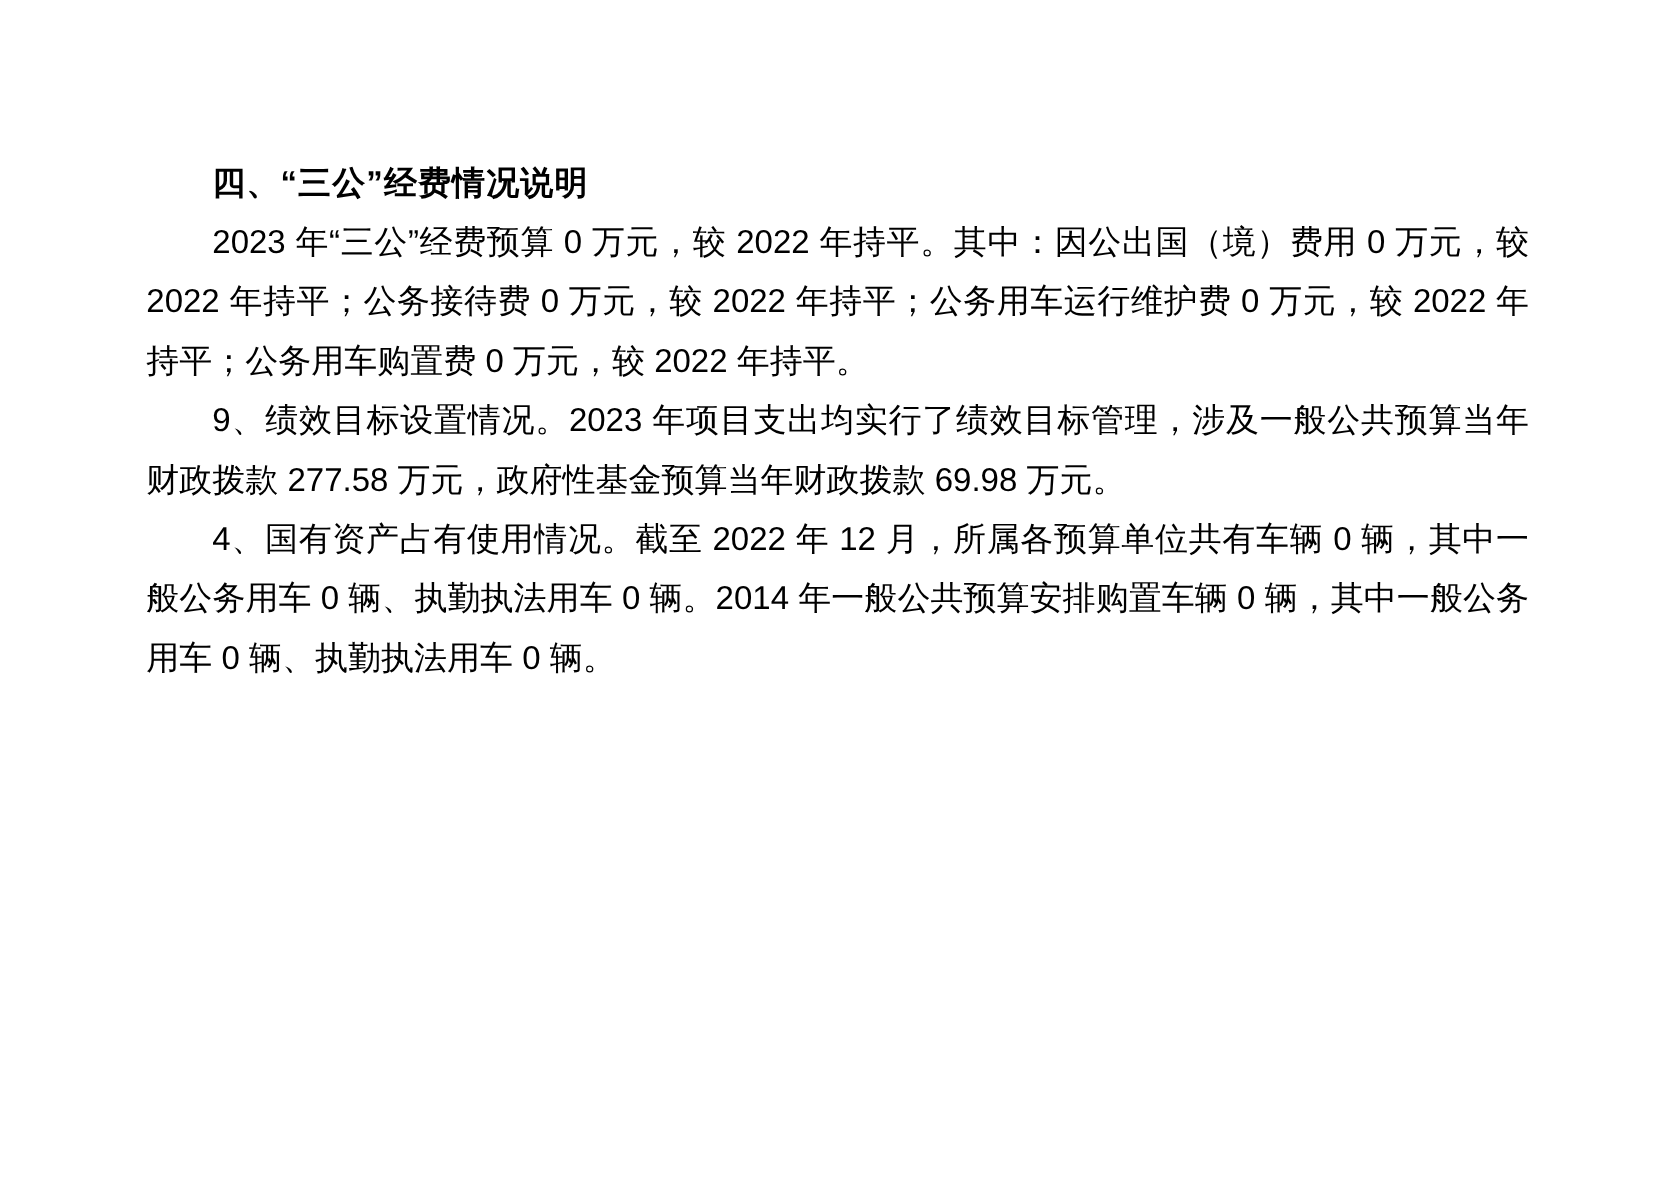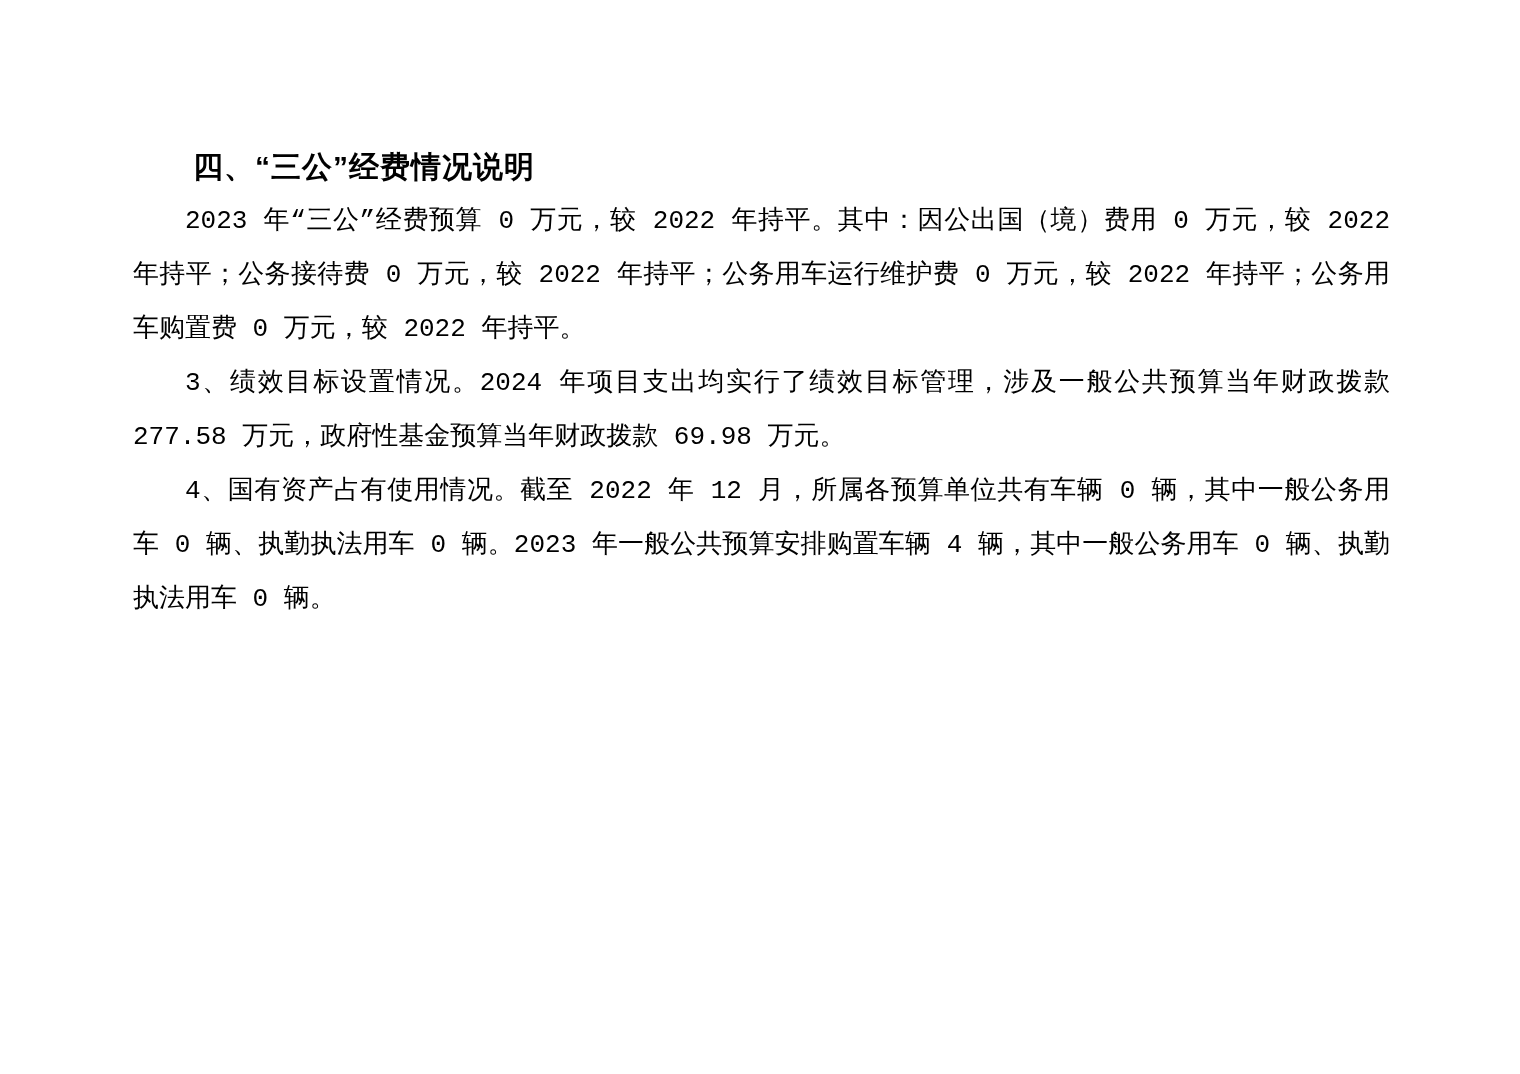--- a/index.html
+++ b/index.html
@@ -24,22 +24,22 @@
   .heading {
     font-family: "Liberation Sans", "DejaVu Sans", sans-serif;
     font-weight: bold;
     font-size: 30px;
     line-height: 54px;
     margin: 0;
     text-indent: 2em;
     letter-spacing: 1px;
   }
   .body-para {
-    font-family: Liberation Mono, monospace;
-    font-size: 26px;
+    font-family: Liberation Sans, sans-serif;
+    font-size: 30px;
     line-height: 54px;
     margin: 0;
     text-align: justify;
     text-indent: 2em;
   }
   .footer {
     position: absolute;
     left: 133px;
     top: 960px;
     width: 1257px;
@@ -50,17 +50,17 @@
     word-spacing: 8px;
   }
 </style>
 </head>
 <body>
 
 <div class="page">
   <div class="content">
     <h2 class="heading">四、“三公”经费情况说明</h2>
     <p class="body-para">2023 年“三公”经费预算 0 万元，较 2022 年持平。其中：因公出国（境）费用 0 万元，较 2022 年持平；公务接待费 0 万元，较 2022 年持平；公务用车运行维护费 0 万元，较 2022 年持平；公务用车购置费 0 万元，较 2022 年持平。</p>
-    <p class="body-para">3、绩效目标设置情况。2024 年项目支出均实行了绩效目标管理，涉及一般公共预算当年财政拨款 277.58 万元，政府性基金预算当年财政拨款 69.98 万元。</p>
-    <p class="body-para">4、国有资产占有使用情况。截至 2022 年 12 月，所属各预算单位共有车辆 0 辆，其中一般公务用车 0 辆、执勤执法用车 0 辆。2023 年一般公共预算安排购置车辆 4 辆，其中一般公务用车 0 辆、执勤执法用车 0 辆。</p>
+    <p class="body-para">9、绩效目标设置情况。2023 年项目支出均实行了绩效目标管理，涉及一般公共预算当年财政拨款 277.58 万元，政府性基金预算当年财政拨款 69.98 万元。</p>
+    <p class="body-para">4、国有资产占有使用情况。截至 2022 年 12 月，所属各预算单位共有车辆 0 辆，其中一般公务用车 0 辆、执勤执法用车 0 辆。2014 年一般公共预算安排购置车辆 0 辆，其中一般公务用车 0 辆、执勤执法用车 0 辆。</p>
   </div>
   <div class="footer">- 6 -</div>
 </div>
 
 </body></html>

